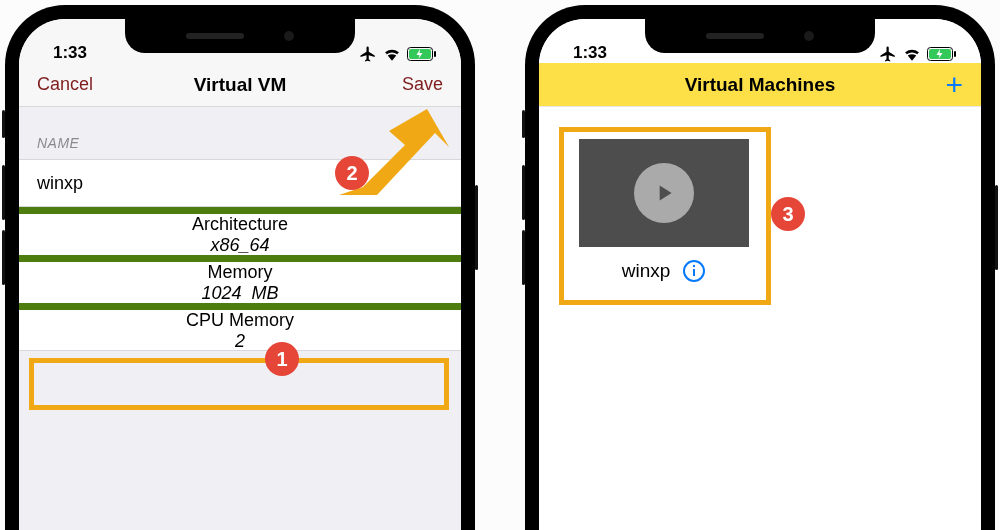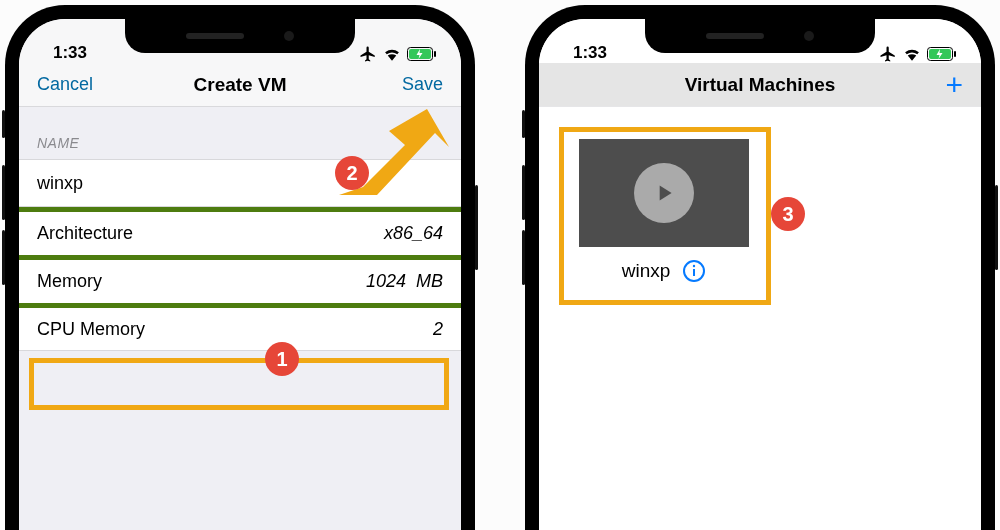--- a/index.html
+++ b/index.html
@@ -85,23 +85,23 @@
   .nav-bar {
     position: relative;
     height: 44px;
     display: flex;
     align-items: center;
     justify-content: space-between;
     padding: 0 18px;
     background: #f7f7f8;
     border-bottom: 1px solid #d9d9dc;
   }
-  .screen.white .nav-bar { background: #e5e5e5; border-bottom: 1px solid #e6e6e8; }
+  .screen.white .nav-bar { background: #fde047; border-bottom: 1px solid #e6e6e8; }
   .nav-title { font-size: 19px; font-weight: 600; color: #000; flex: 1; text-align: center; }
-  .nav-btn { color: #0369a1; font-size: 18px; font-weight: 400; min-width: 70px; }
+  .nav-btn { color: #7f1d1d; font-size: 18px; font-weight: 400; min-width: 70px; }
   .nav-btn.right { text-align: right; }
   .nav-plus { color: #057aff; font-size: 30px; font-weight: 300; text-align: right; min-width: 70px; line-height: 1; }
   .nav-spacer-left { min-width: 70px; }
 
   
   .section-header {
     padding: 28px 18px 8px;
     font-size: 14px;
     letter-spacing: 0.5px;
     color: #8a8a8e;
@@ -111,21 +111,21 @@
   .row {
     display: flex;
     align-items: center;
     justify-content: space-between;
     height: 48px;
     padding: 0 18px;
     background: #fff;
     font-size: 18px;
     color: #000;
   }
-  .row + .row { border-top: 5px solid #4d7c0f; }
+  .row + .row { border-top: 7px solid #4d7c0f; flex-direction: column; }
   .row-group-top    { border-top: 1px solid #d8d8db; }
   .row-group-bottom { border-bottom: 1px solid #d8d8db; }
   .row .value { color: #000; font-style: italic; }
 
   
   .hl {
     position: absolute;
     border: 5px solid #f0a814;
     pointer-events: none;
     z-index: 20;
@@ -222,21 +222,21 @@
             <rect x="0.5" y="0.5" width="25" height="13" rx="3" fill="none" stroke="#000" stroke-width="1"></rect>
             <rect x="2" y="2" width="22" height="10" rx="2" fill="#34c759"></rect>
             <rect x="27" y="4" width="2" height="6" rx="1" fill="#000"></rect>
             <path d="M13 2l-3.5 6h3l-1 4 4-6h-3l0.5-4z" fill="#fff"></path>
           </svg>
       </div>
     </div>
 
     <div class="nav-bar">
       <span class="nav-btn">Cancel</span>
-      <span class="nav-title">Create VM</span>
+      <span class="nav-title">Virtual VM</span>
       <span class="nav-btn right">Save</span>
     </div>
 
     <div class="section-header">NAME</div>
     <div class="row row-group-top row-group-bottom">
       <span>winxp</span>
     </div>
 
     <div class="row row-group-top">
       <span>Architecture</span>

